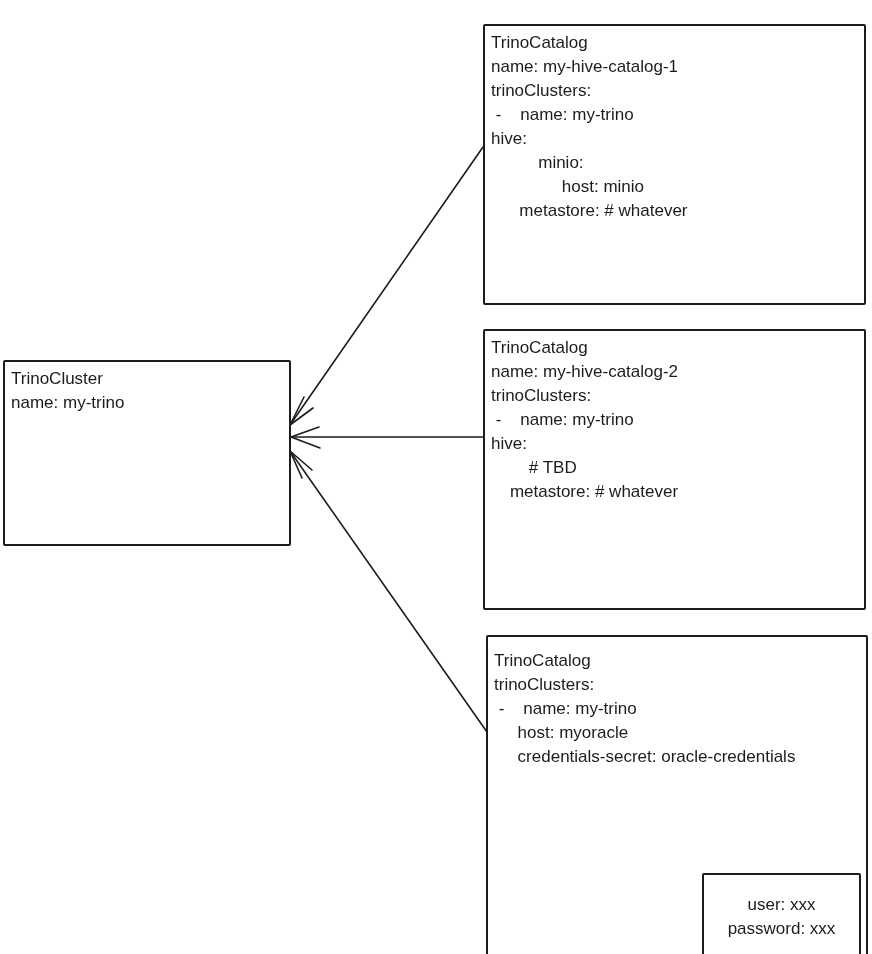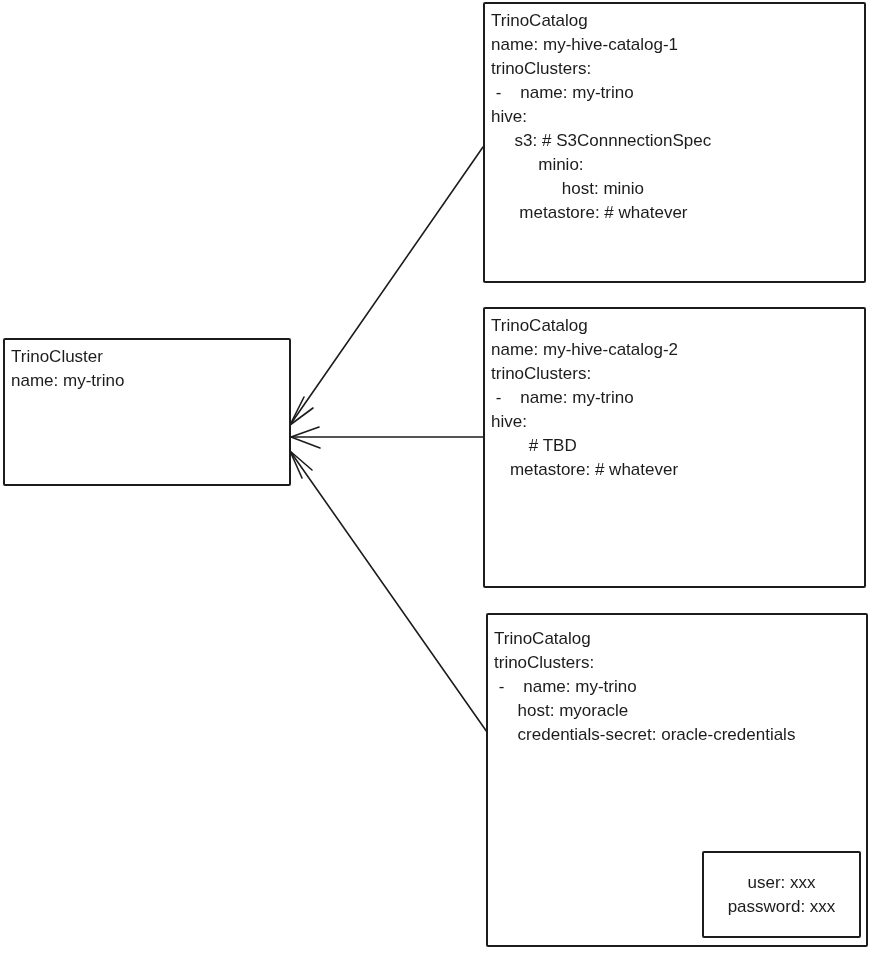--- a/index.html
+++ b/index.html
@@ -25,28 +25,29 @@
     stroke-width: 1.6;
     stroke-linecap: round;
   }
   .node {
     position: absolute;
     box-sizing: border-box;
     background: var(--bg);
     border: 2px solid var(--ink);
     border-radius: 2px;
     padding: 5px 6px;
+    margin-top: 22px;
   }
   .tline {
     white-space: pre;
     font-size: 17px;
     line-height: 24px;
     color: var(--ink);
   }
-  #cluster  { left: 3px;   top: 338px; width: 288px; height: 148px; }
+  #cluster  { left: 3px;   top: 338px; width: 288px; height: 186px; }
   #catalog1 { left: 483px; top: 2px;   width: 383px; height: 281px; }
   #catalog2 { left: 483px; top: 307px; width: 383px; height: 281px; }
   #catalog3 { left: 486px; top: 613px; width: 382px; height: 334px; padding-top: 12px; }
   .secret {
     position: absolute;
     left: 214px; top: 236px;
     width: 159px; height: 87px;
     box-sizing: border-box;
     border: 2px solid var(--ink);
     border-radius: 2px;
@@ -86,21 +87,20 @@
     <div class="tline">TrinoCluster</div>
     <div class="tline">name: my-trino</div>
   </div>
 
   <div class="node" id="catalog1">
     <div class="tline">TrinoCatalog</div>
     <div class="tline">name: my-hive-catalog-1</div>
     <div class="tline">trinoClusters:</div>
     <div class="tline"> -    name: my-trino</div>
     <div class="tline">hive:</div>
-    <div class="tline">     s3: # S3ConnnectionSpec</div>
     <div class="tline">          minio:</div>
     <div class="tline">               host: minio</div>
     <div class="tline">      metastore: # whatever</div>
   </div>
 
   <div class="node" id="catalog2">
     <div class="tline">TrinoCatalog</div>
     <div class="tline">name: my-hive-catalog-2</div>
     <div class="tline">trinoClusters:</div>
     <div class="tline"> -    name: my-trino</div>

